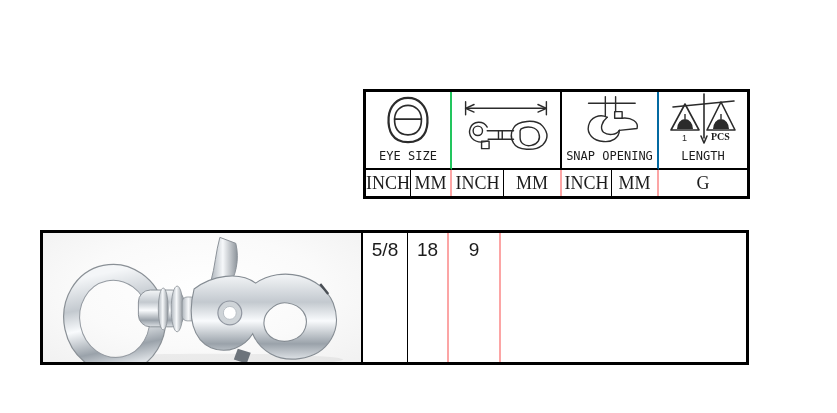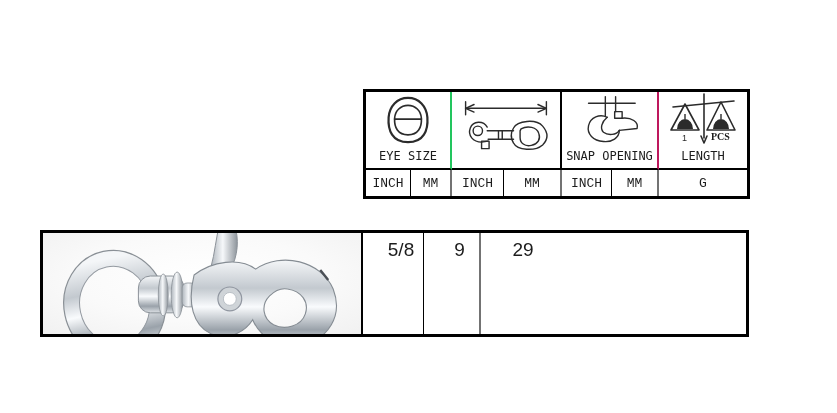--- a/index.html
+++ b/index.html
@@ -8,34 +8,34 @@
 
   
   .header-table{position:absolute;left:363px;top:89px;width:387px;height:110px;
     border:3px solid #000;box-sizing:border-box;display:grid;
     grid-template-columns:45px 41px 52px 58px 50px 47px 1fr;
     grid-template-rows:1fr 26px;background:#fff;}
   .group{display:flex;flex-direction:column;align-items:center;justify-content:flex-end;
     padding-bottom:4px;border-bottom:2px solid #000;min-width:0;}
   .g1{grid-column:1/3;border-right:2px solid #22c55e;}
   .g2{grid-column:3/5;border-right:2px solid #000;}
-  .g3{grid-column:5/7;border-right:2px solid #be185d;}
+  .g3{grid-column:5/7;border-right:2px solid #0369a1;}
   .g4{grid-column:7/8;}
   .icon-box{flex:1;display:flex;align-items:center;justify-content:center;width:100%;}
   .g-label{font-family:"DejaVu Sans Mono",monospace;font-size:12px;letter-spacing:0px;
     white-space:nowrap;line-height:1;padding-bottom:2px;}
   .unit{display:flex;align-items:center;justify-content:center;
-    font-family:Liberation Mono, monospace;font-size:13px;line-height:1;}
+    font-family:Liberation Serif, serif;font-size:18px;line-height:1;}
   .br-thin{border-right:1px solid #000;}
-  .br-thick{border-right:2px solid #737373;}
+  .br-thick{border-right:2px solid #fca5a5;}
 
   
-  .data-table{position:absolute;left:40px;top:230px;width:709px;height:107px;
+  .data-table{position:absolute;left:40px;top:230px;width:709px;height:135px;
     border:3px solid #000;box-sizing:border-box;display:grid;
-    grid-template-columns:320px 45px 41px 52px 58px 50px 47px 1fr;background:#fff;gap:16px;}
+    grid-template-columns:320px 45px 41px 52px 58px 50px 47px 1fr;background:#fff;}
   .photo-cell{border-right:2px solid #000;display:flex;align-items:center;justify-content:center;
     background:radial-gradient(ellipse at 50% 45%, #ffffff 0%, #fafafa 55%, #f1f1f1 100%);overflow:hidden;}
   .val{display:flex;justify-content:center;align-items:flex-start;padding-top:7px;
     font-size:19px;line-height:1.1;color:#1c1c1c;}
 
   svg{display:block;}
   .lineart{stroke:#2b2b2b;fill:none;stroke-linecap:round;stroke-linejoin:round;}
 </style>
 </head>
 <body>
@@ -167,17 +167,17 @@
         <line x1="279" y1="57" x2="287" y2="67" stroke="#4a4f55" stroke-width="2.4"></line>
 
         <path d="M196,122 l13,4 -4,11 -13,-4 z" fill="#6d747b"></path>
 
         <circle cx="188" cy="86" r="12" fill="#cfd4d8" stroke="#9096a0" stroke-width="1.2"></circle>
         <circle cx="188" cy="86" r="6.5" fill="#ffffff" stroke="#b9c0c6" stroke-width="1"></circle>
       </svg>
     </div>
 
     <div class="val br-thin">5/8</div>
+    <div class="val br-thick">18</div>
     <div class="val br-thick">9</div>
-    <div class="val">29</div>
   </div>
 
 </div>
 
 </body></html>

